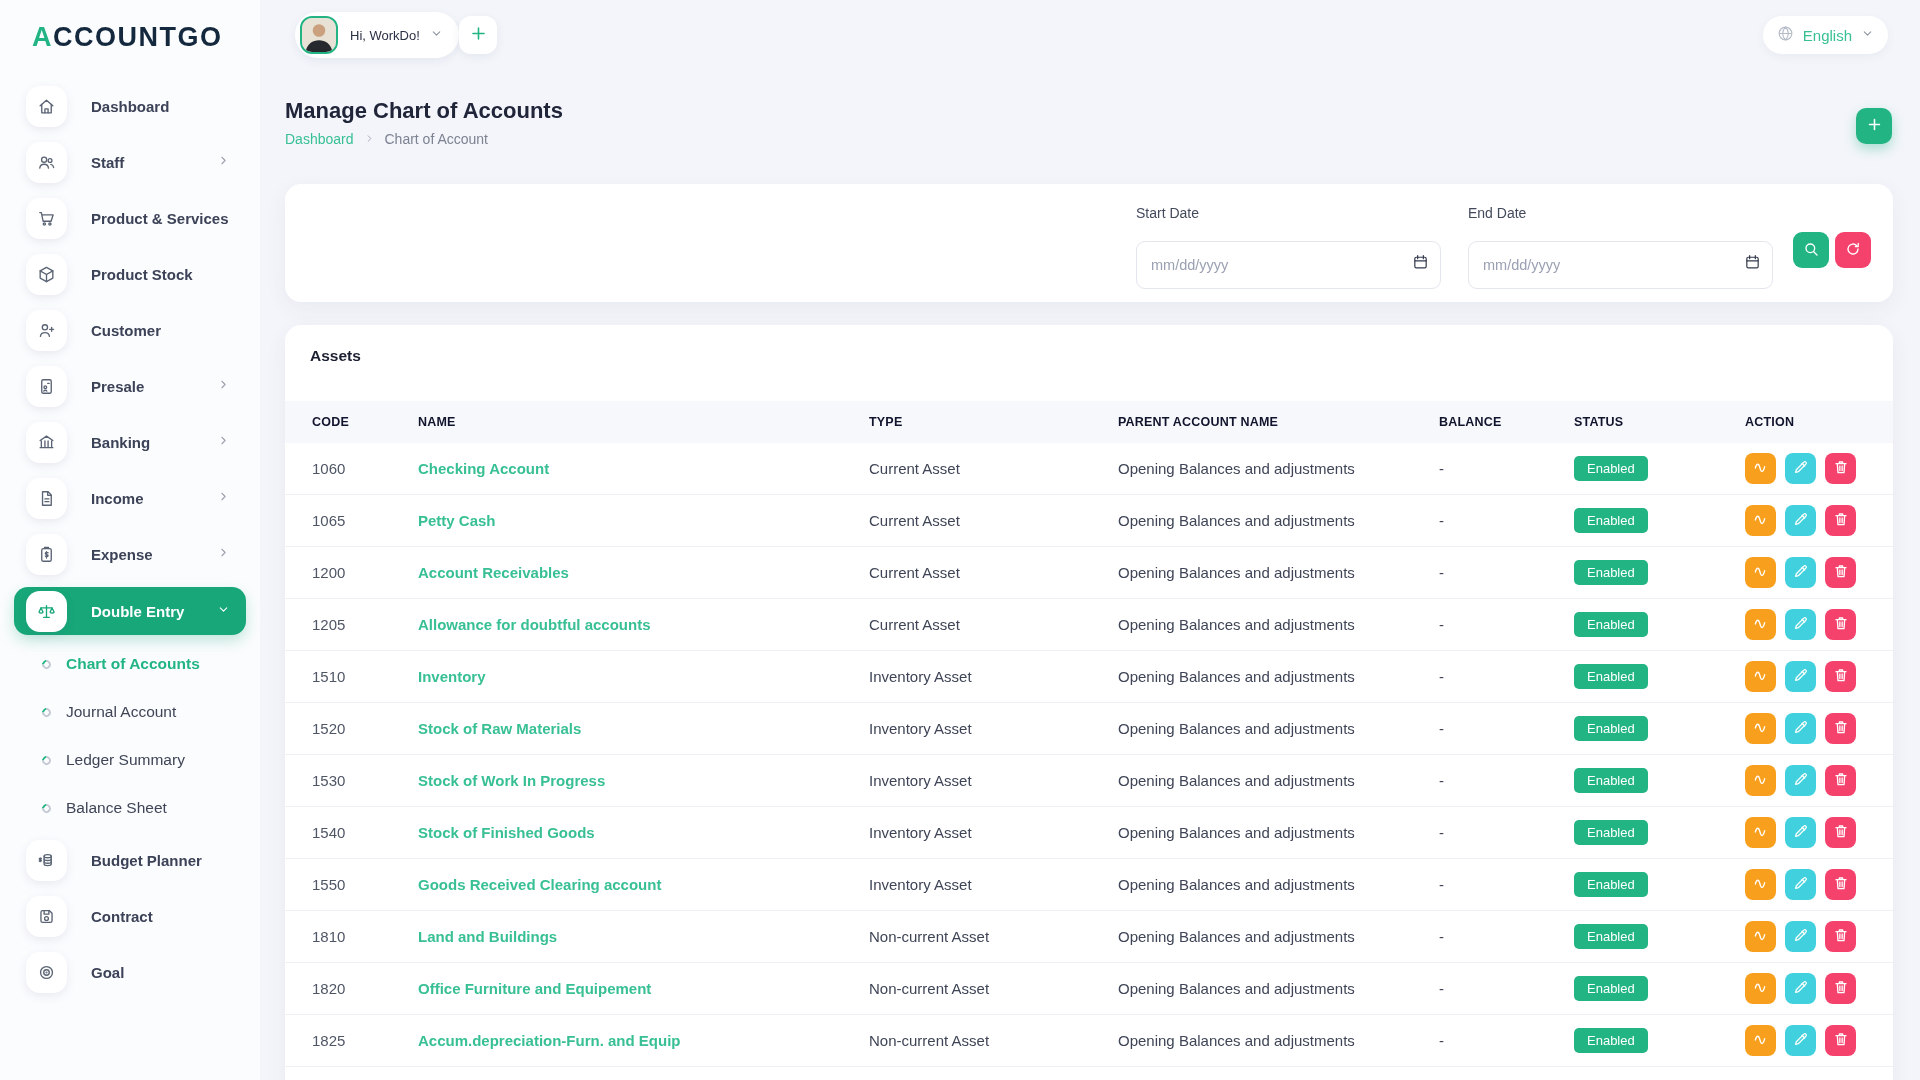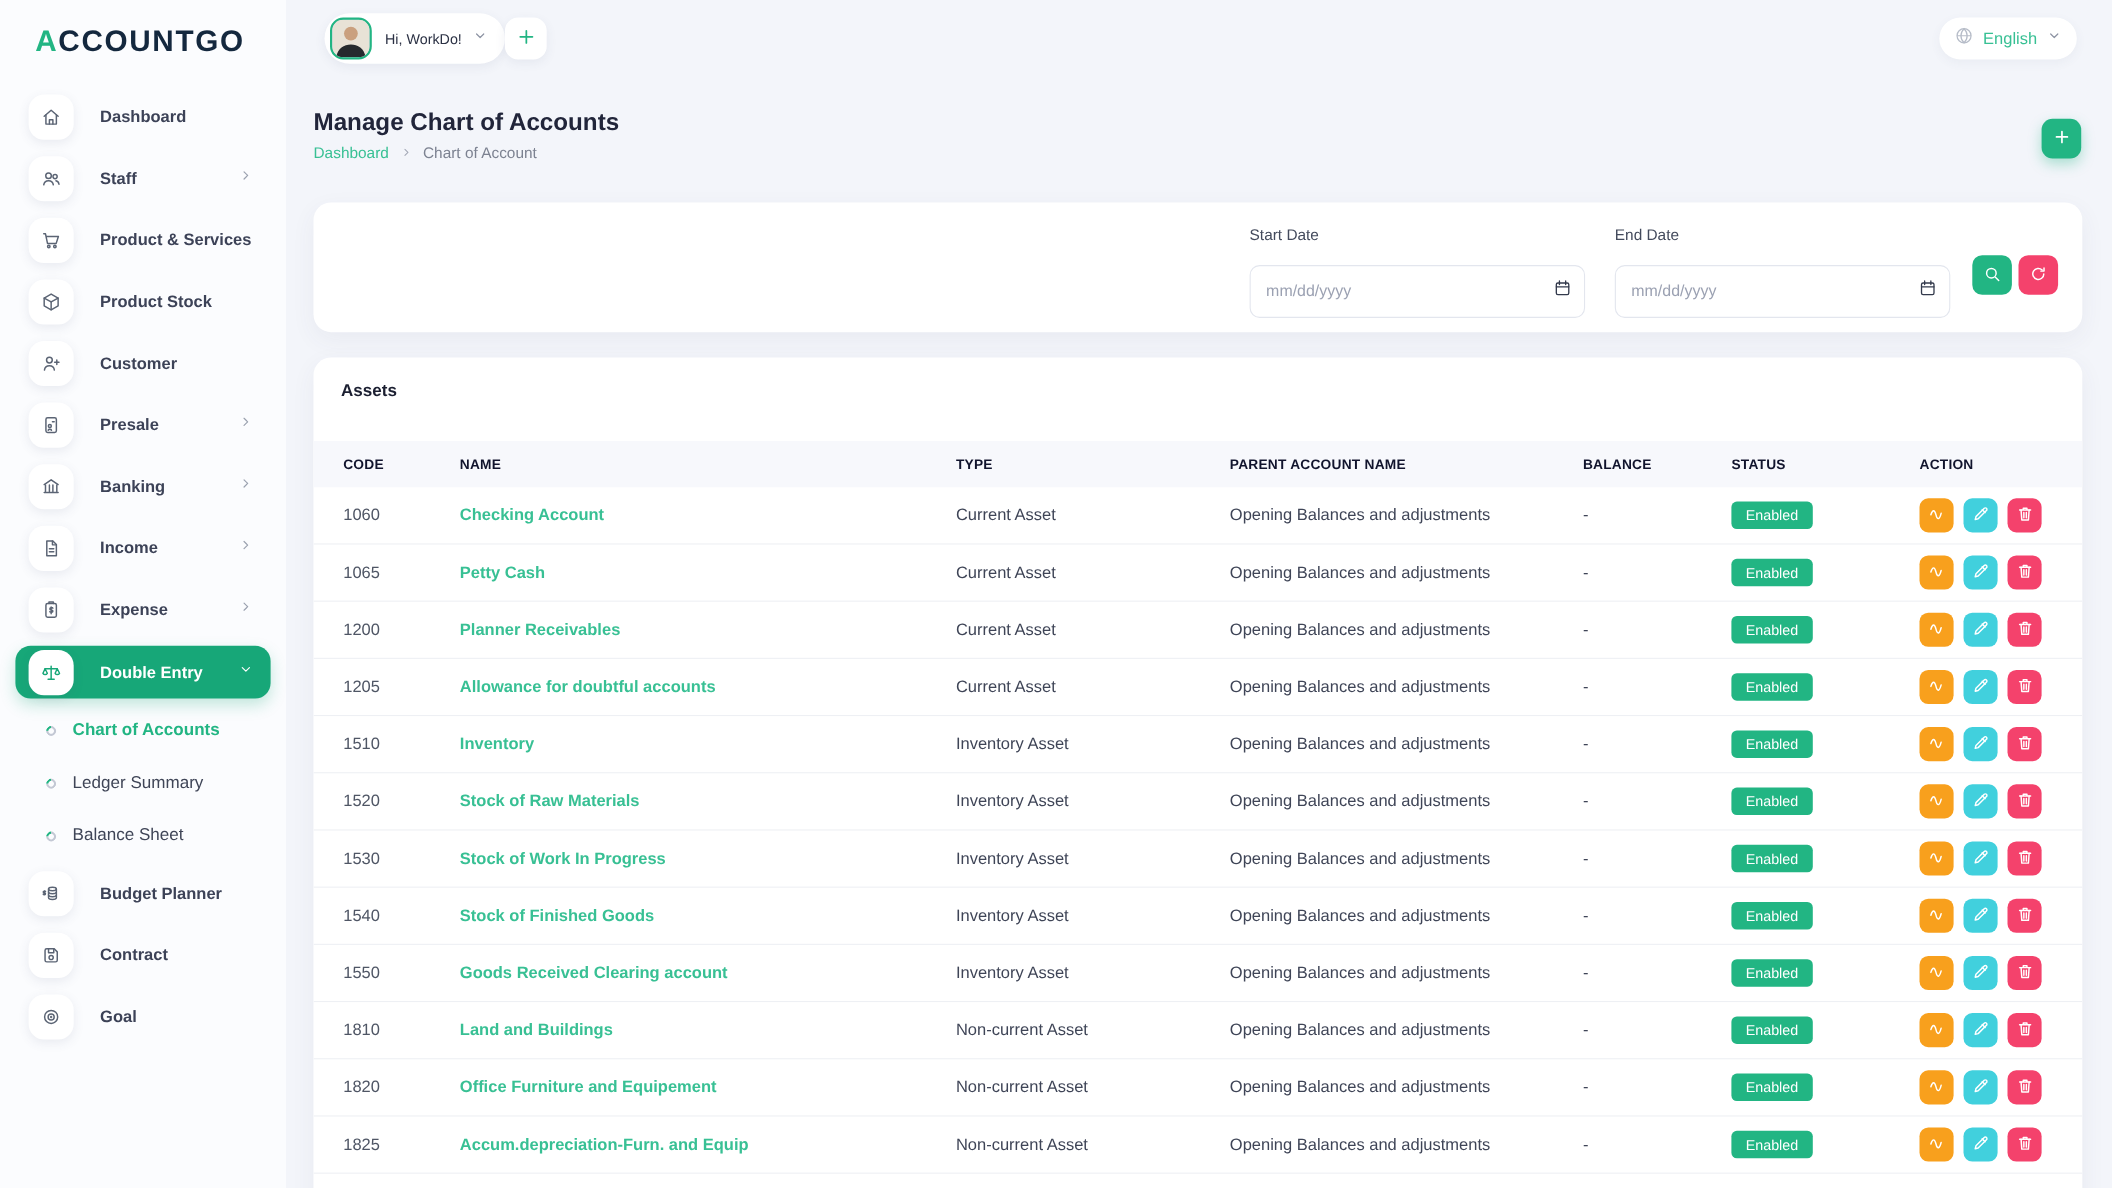--- a/index.html
+++ b/index.html
@@ -255,20 +255,24 @@
           </svg>
         </span>
         <span class="nav-label">Double Entry</span>
         <span class="nav-chev"><svg viewBox="0 0 24 24">
             <path d="M6 9l6 6 6-6"></path>
           </svg></span>
       </div>
       <div class="sub-item active">
         <span class="sub-dot"></span>
         <span class="sub-label">Chart of Accounts</span>
+      </div>
+      <div class="sub-item">
+        <span class="sub-dot"></span>
+        <span class="sub-label">Journal Account</span>
       </div>
       <div class="sub-item">
         <span class="sub-dot"></span>
         <span class="sub-label">Ledger Summary</span>
       </div>
       <div class="sub-item">
         <span class="sub-dot"></span>
         <span class="sub-label">Balance Sheet</span>
       </div>
       <div class="nav-item">
@@ -459,21 +463,21 @@
                     <path d="M4.5 7h15M9.5 7V4.5h5V7"></path>
                     <path d="M6.5 7l1 13.5h9l1-13.5"></path>
                     <path d="M10.3 10.5v7M13.7 10.5v7"></path>
                   </svg></span>
               </button>
             </div>
           </div>
         </div>
         <div class="trow">
           <div class="td code">1200</div>
-          <div class="td name"><a>Planner Receivables</a></div>
+          <div class="td name"><a>Account Receivables</a></div>
           <div class="td type">Current Asset</div>
           <div class="td parent">Opening Balances and adjustments</div>
           <div class="td balance">-</div>
           <div class="td status"><span class="badge">Enabled</span></div>
           <div class="td action">
             <div class="actions">
               <button class="abtn move">
                 <span><svg viewBox="0 0 24 24">
                     <path d="M3.5 13.5c2.3-7.5 5.2-7.5 7 0s4.7 7 7-2"></path>
                   </svg></span>

